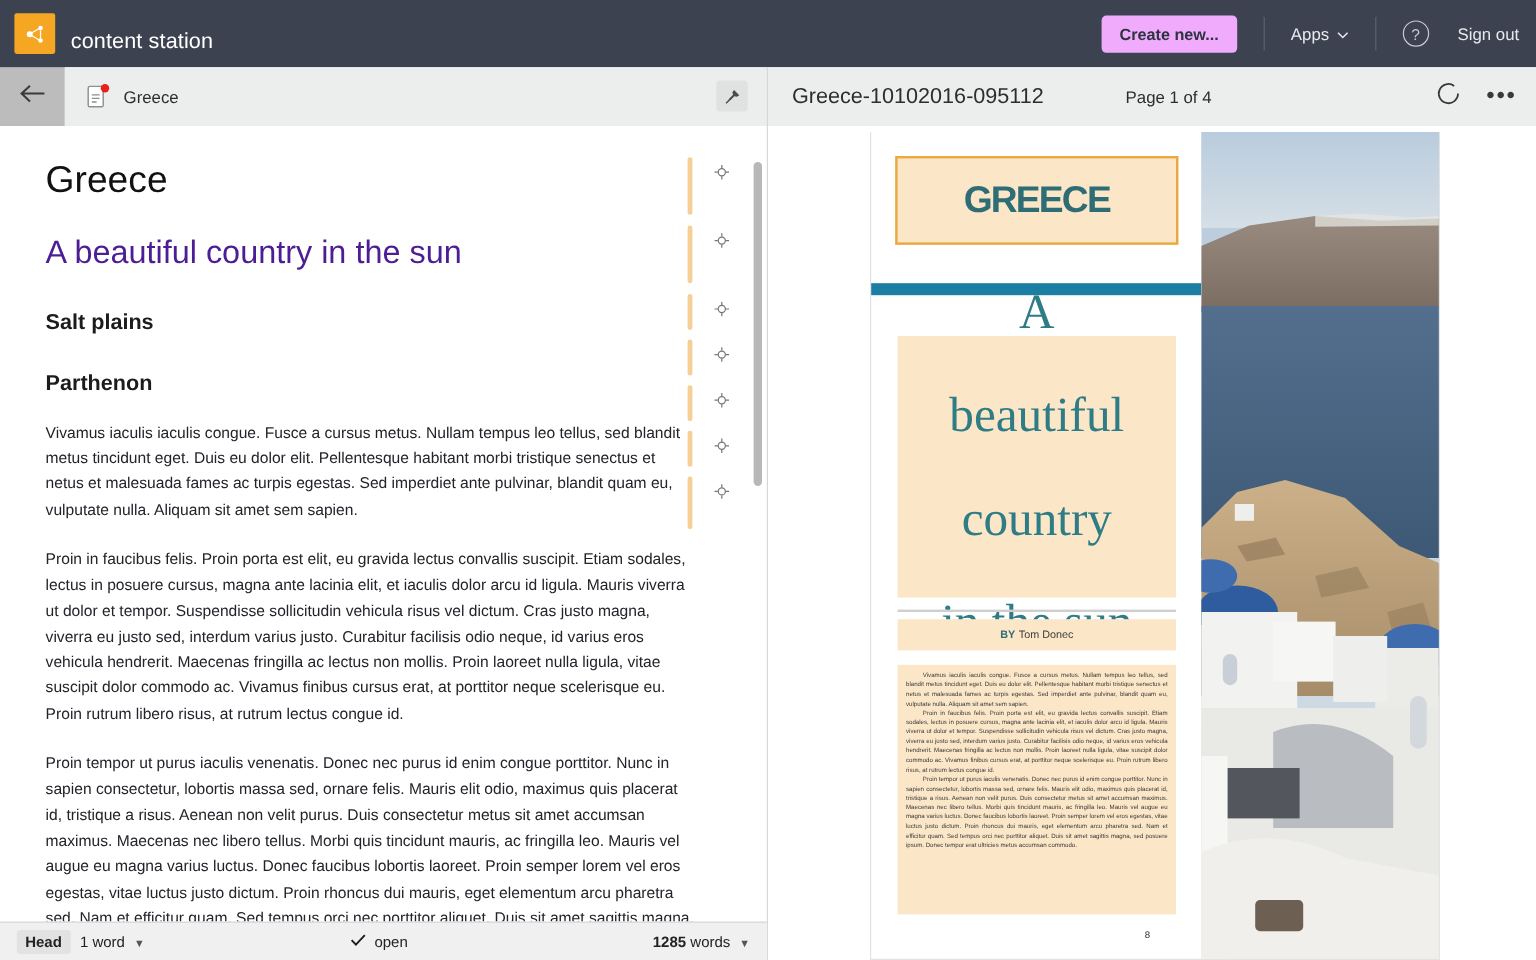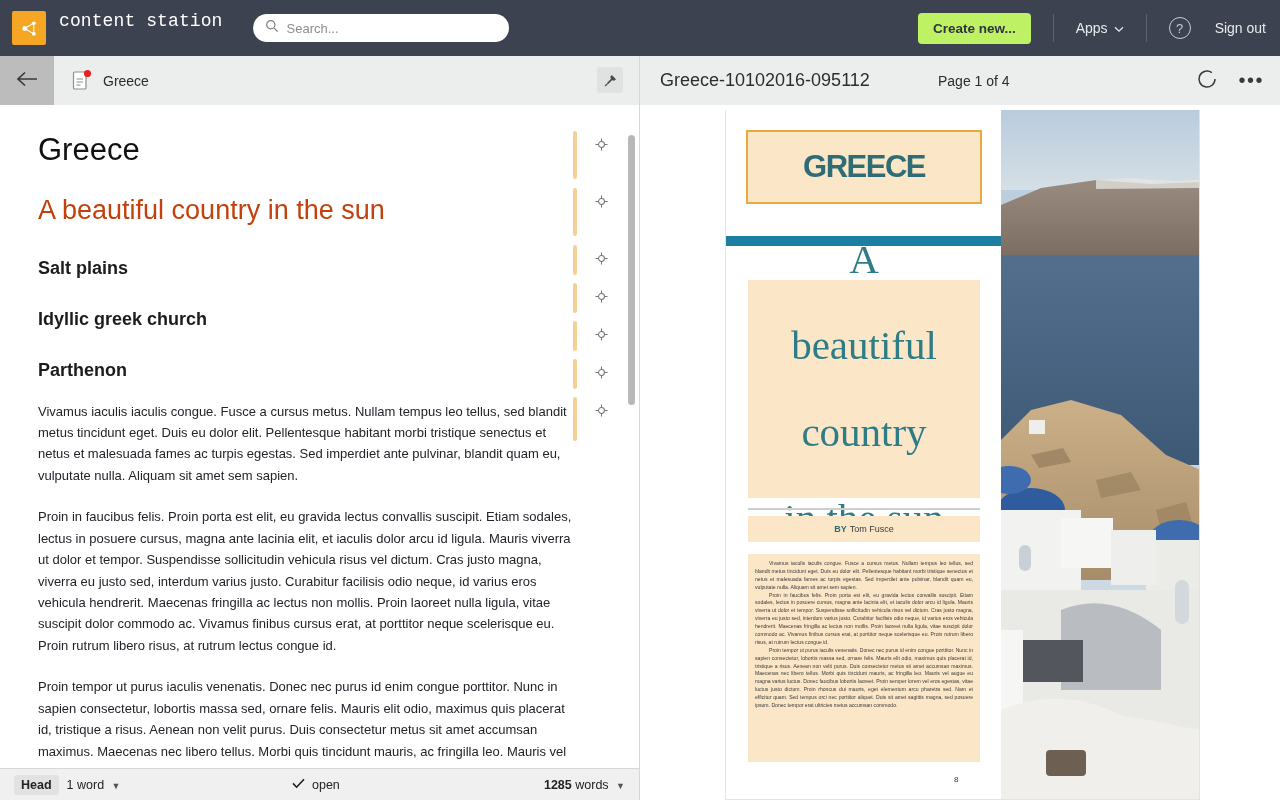--- a/index.html
+++ b/index.html
@@ -12,21 +12,21 @@
   }
 
   
   #app-bar {
     height: 56px; width: 100%;
     background: #3c4250;
     display: flex; align-items: center;
     padding: 0 14px 0 0;
     position: relative;
   }
-  #brand { display: flex; align-items: flex-start; font-family: Liberation Mono, monospace; }
+  #brand { display: flex; align-items: flex-end; }
   #logo-tile {
     width: 34px; height: 34px; margin-left: 12px;
     background: #f5a623; border-radius: 2px;
     display: flex; align-items: center; justify-content: center;
   }
   #brand-name {
     color: #ffffff; font-size: 18px; margin-left: 13px;
     letter-spacing: .1px;
   }
   #search-wrap {
@@ -38,21 +38,21 @@
     border: 0; outline: 0; font-size: 13px; color: #555;
     background: transparent; width: 100%; margin-left: 8px;
     font-family: "Liberation Sans", sans-serif;
   }
   #search-input::placeholder { color: #8d8d8d; }
   #bar-right {
     position: absolute; right: 14px; top: 0; height: 56px;
     display: flex; align-items: center; gap: 0;
   }
   #create-new {
-    background: #bef264; color: #2e3340;
+    background: #f0abfc; color: #2e3340;
     border: 0; border-radius: 4px;
     font-size: 13.5px; font-weight: bold;
     padding: 8px 15px; cursor: pointer;
     font-family: "Liberation Sans", sans-serif;
   }
   .bar-sep { width: 1px; height: 28px; background: #5c6270; margin: 0 22px; }
   #apps-menu {
     color: #e8e9ec; font-size: 14px; cursor: pointer;
     display: flex; align-items: center; gap: 6px;
   }
@@ -103,21 +103,21 @@
     width: 640px; height: 695px; background: #ffffff;
     position: relative; border-right: 1px solid #d6d7d7;
     display: flex; flex-direction: column;
   }
   #editor-scroll {
     flex: 1; position: relative; overflow: hidden;
     padding: 26px 0 0 0;
   }
   #article { padding: 0 60px 0 38px; }
   #h-title { font-size: 31px; font-weight: normal; color: #111; line-height: 1.25; }
-  #h-sub { font-size: 27px; font-weight: normal; color: #c2410c; margin-top: 24px; line-height: 1.25; }
+  #h-sub { font-size: 27px; font-weight: normal; color: #4c1d95; margin-top: 24px; line-height: 1.25; }
   .cap { font-size: 18px; font-weight: bold; color: #1c1c1c; margin-top: 30px; }
   .para {
     font-size: 13px; color: #22242a; line-height: 1.65;
     margin-top: 20px; text-align: left;
   }
   #para-block { margin-top: 18px; }
 
   
   #marker-rail {
     position: absolute; top: 26px; right: 22px; width: 34px;
@@ -220,29 +220,20 @@
       <svg width="19" height="19" viewBox="0 0 20 20">
         <circle cx="5" cy="10" r="2.6" fill="#fff"></circle>
         <circle cx="14.5" cy="4.5" r="2" fill="#fff"></circle>
         <circle cx="14.5" cy="15.5" r="2" fill="#fff"></circle>
         <path d="M6.6 8.9 L13 5.2 M6.6 11.1 L13 14.8 M14.5 6.5 L14.5 13.5" stroke="#fff" stroke-width="1.1" fill="none"></path>
       </svg>
     </div>
     <span id="brand-name">content station</span>
   </div>
 
-  <div id="search-wrap">
-    <span>
-      <svg width="14" height="14" viewBox="0 0 16 16">
-        <circle cx="6.6" cy="6.6" r="4.7" stroke="#7d7d7d" stroke-width="1.4" fill="none"></circle>
-        <path d="M10.2 10.2 L14.4 14.4" stroke="#7d7d7d" stroke-width="1.4"></path>
-      </svg>
-    </span>
-    <input id="search-input" type="text" placeholder="Search..." style="">
-  </div>
 
   <div id="bar-right">
     <button id="create-new">Create new...</button>
     <div class="bar-sep"></div>
     <div id="apps-menu">
       <span>Apps</span>
       <span>
         <svg width="10" height="7" viewBox="0 0 10 7">
             <path d="M1 1.3 L5 5.2 L9 1.3" stroke="#e8e9ec" stroke-width="1.3" fill="none"></path>
           </svg>
@@ -293,21 +284,20 @@
 </div>
 
 <div id="split">
 
   <div id="editor-pane">
     <div id="editor-scroll">
       <div id="article">
         <h1 id="h-title">Greece</h1>
         <h2 id="h-sub">A beautiful country in the sun</h2>
         <div class="cap">Salt plains</div>
-        <div class="cap">Idyllic greek church</div>
         <div class="cap">Parthenon</div>
         <div id="para-block">
           <p class="para">Vivamus iaculis iaculis congue. Fusce a cursus metus. Nullam tempus leo tellus, sed blandit metus tincidunt eget. Duis eu dolor elit. Pellentesque habitant morbi tristique senectus et netus et malesuada fames ac turpis egestas. Sed imperdiet ante pulvinar, blandit quam eu, vulputate nulla. Aliquam sit amet sem sapien.</p>
           <p class="para">Proin in faucibus felis. Proin porta est elit, eu gravida lectus convallis suscipit. Etiam sodales, lectus in posuere cursus, magna ante lacinia elit, et iaculis dolor arcu id ligula. Mauris viverra ut dolor et tempor. Suspendisse sollicitudin vehicula risus vel dictum. Cras justo magna, viverra eu justo sed, interdum varius justo. Curabitur facilisis odio neque, id varius eros vehicula hendrerit. Maecenas fringilla ac lectus non mollis. Proin laoreet nulla ligula, vitae suscipit dolor commodo ac. Vivamus finibus cursus erat, at porttitor neque scelerisque eu. Proin rutrum libero risus, at rutrum lectus congue id.</p>
           <p class="para">Proin tempor ut purus iaculis venenatis. Donec nec purus id enim congue porttitor. Nunc in sapien consectetur, lobortis massa sed, ornare felis. Mauris elit odio, maximus quis placerat id, tristique a risus. Aenean non velit purus. Duis consectetur metus sit amet accumsan maximus. Maecenas nec libero tellus. Morbi quis tincidunt mauris, ac fringilla leo. Mauris vel augue eu magna varius luctus. Donec faucibus lobortis laoreet. Proin semper lorem vel eros egestas, vitae luctus justo dictum. Proin rhoncus dui mauris, eget elementum arcu pharetra sed. Nam et efficitur quam. Sed tempus orci nec porttitor aliquet. Duis sit amet sagittis magna, sed posuere ipsum. Donec tempor erat ultricies metus accumsan commodo.</p>
 
         </div>
       </div>
 
       <div id="marker-rail">
@@ -416,21 +406,21 @@
             <span>beautiful</span><br>
             <span>country</span><br>
             <span>in the sun</span>
           </span>
         </div>
 
         <div id="hair-rule"></div>
 
         <div id="byline-box">
           <b>BY</b>
-          <span>Tom Fusce</span>
+          <span>Tom Donec</span>
         </div>
 
         <div id="body-box">
           <p>Vivamus iaculis iaculis congue. Fusce a cursus metus. Nullam tempus leo tellus, sed blandit metus tincidunt eget. Duis eu dolor elit. Pellentesque habitant morbi tristique senectus et netus et malesuada fames ac turpis egestas. Sed imperdiet ante pulvinar, blandit quam eu, vulputate nulla. Aliquam sit amet sem sapien.</p>
           <p>Proin in faucibus felis. Proin porta est elit, eu gravida lectus convallis suscipit. Etiam sodales, lectus in posuere cursus, magna ante lacinia elit, et iaculis dolor arcu id ligula. Mauris viverra ut dolor et tempor. Suspendisse sollicitudin vehicula risus vel dictum. Cras justo magna, viverra eu justo sed, interdum varius justo. Curabitur facilisis odio neque, id varius eros vehicula hendrerit. Maecenas fringilla ac lectus non mollis. Proin laoreet nulla ligula, vitae suscipit dolor commodo ac. Vivamus finibus cursus erat, at porttitor neque scelerisque eu. Proin rutrum libero risus, at rutrum lectus congue id.</p>
           <p>Proin tempor ut purus iaculis venenatis. Donec nec purus id enim congue porttitor. Nunc in sapien consectetur, lobortis massa sed, ornare felis. Mauris elit odio, maximus quis placerat id, tristique a risus. Aenean non velit purus. Duis consectetur metus sit amet accumsan maximus. Maecenas nec libero tellus. Morbi quis tincidunt mauris, ac fringilla leo. Mauris vel augue eu magna varius luctus. Donec faucibus lobortis laoreet. Proin semper lorem vel eros egestas, vitae luctus justo dictum. Proin rhoncus dui mauris, eget elementum arcu pharetra sed. Nam et efficitur quam. Sed tempus orci nec porttitor aliquet. Duis sit amet sagittis magna, sed posuere ipsum. Donec tempor erat ultricies metus accumsan commodo.</p>
         </div>
 
         <div id="page-num">8</div>
       </div>

